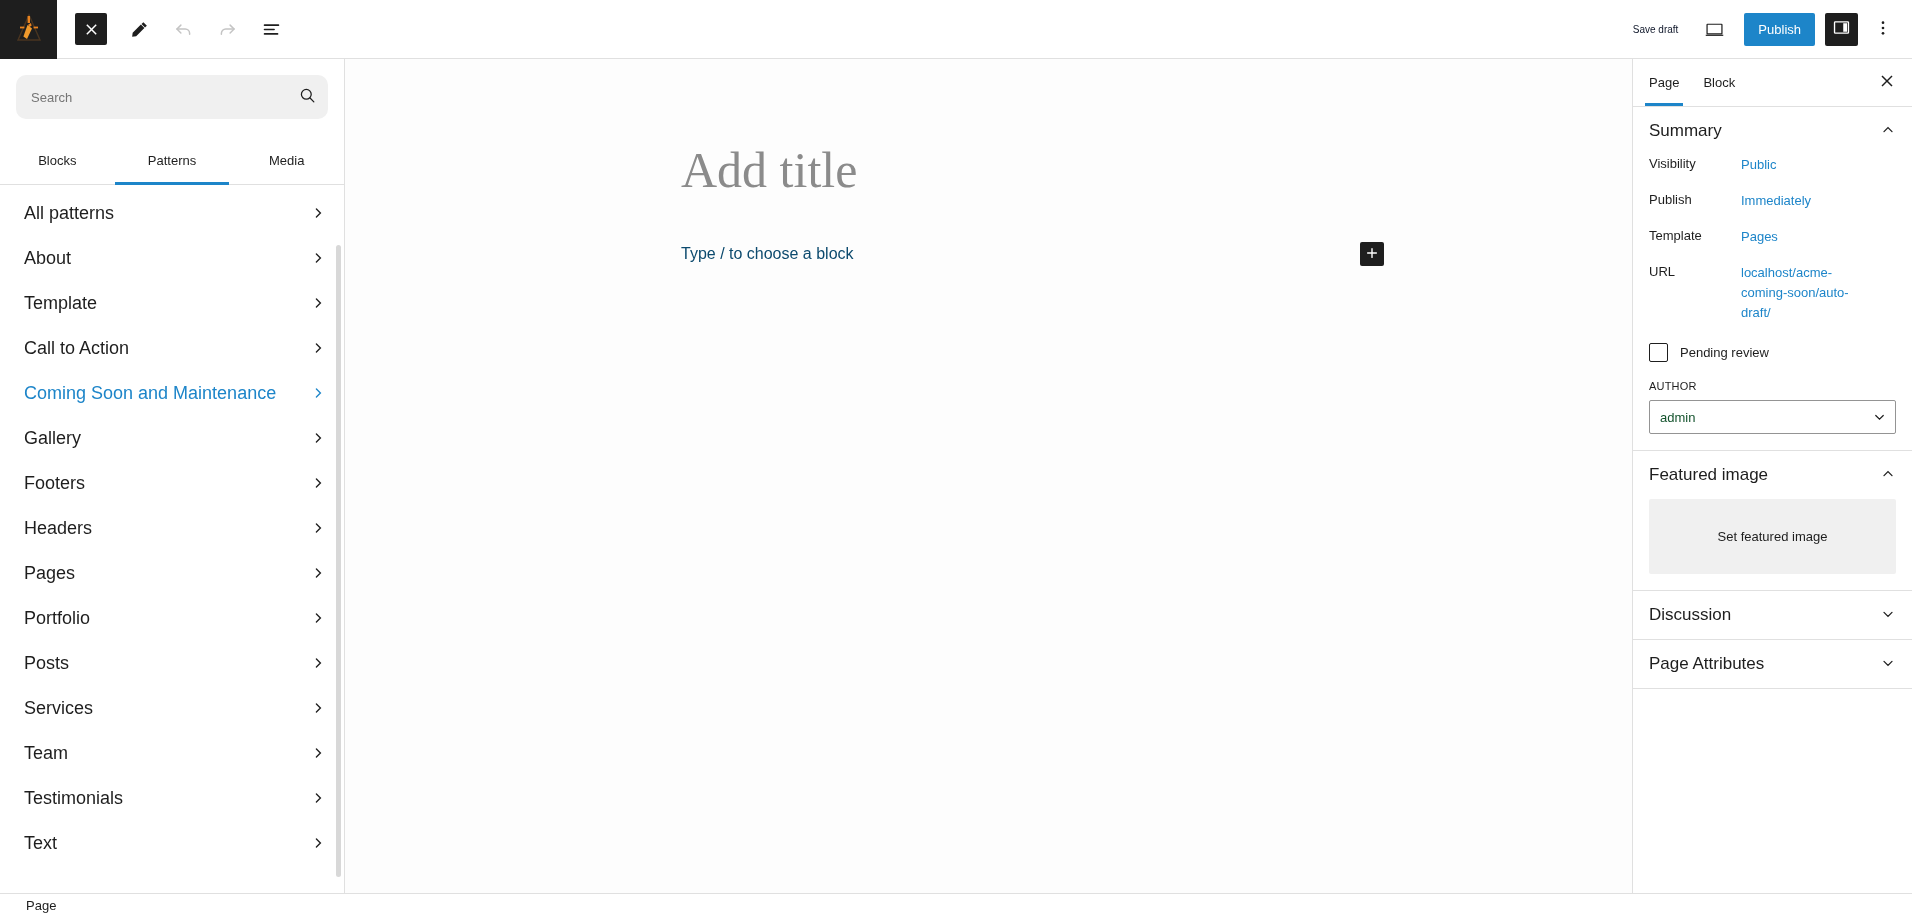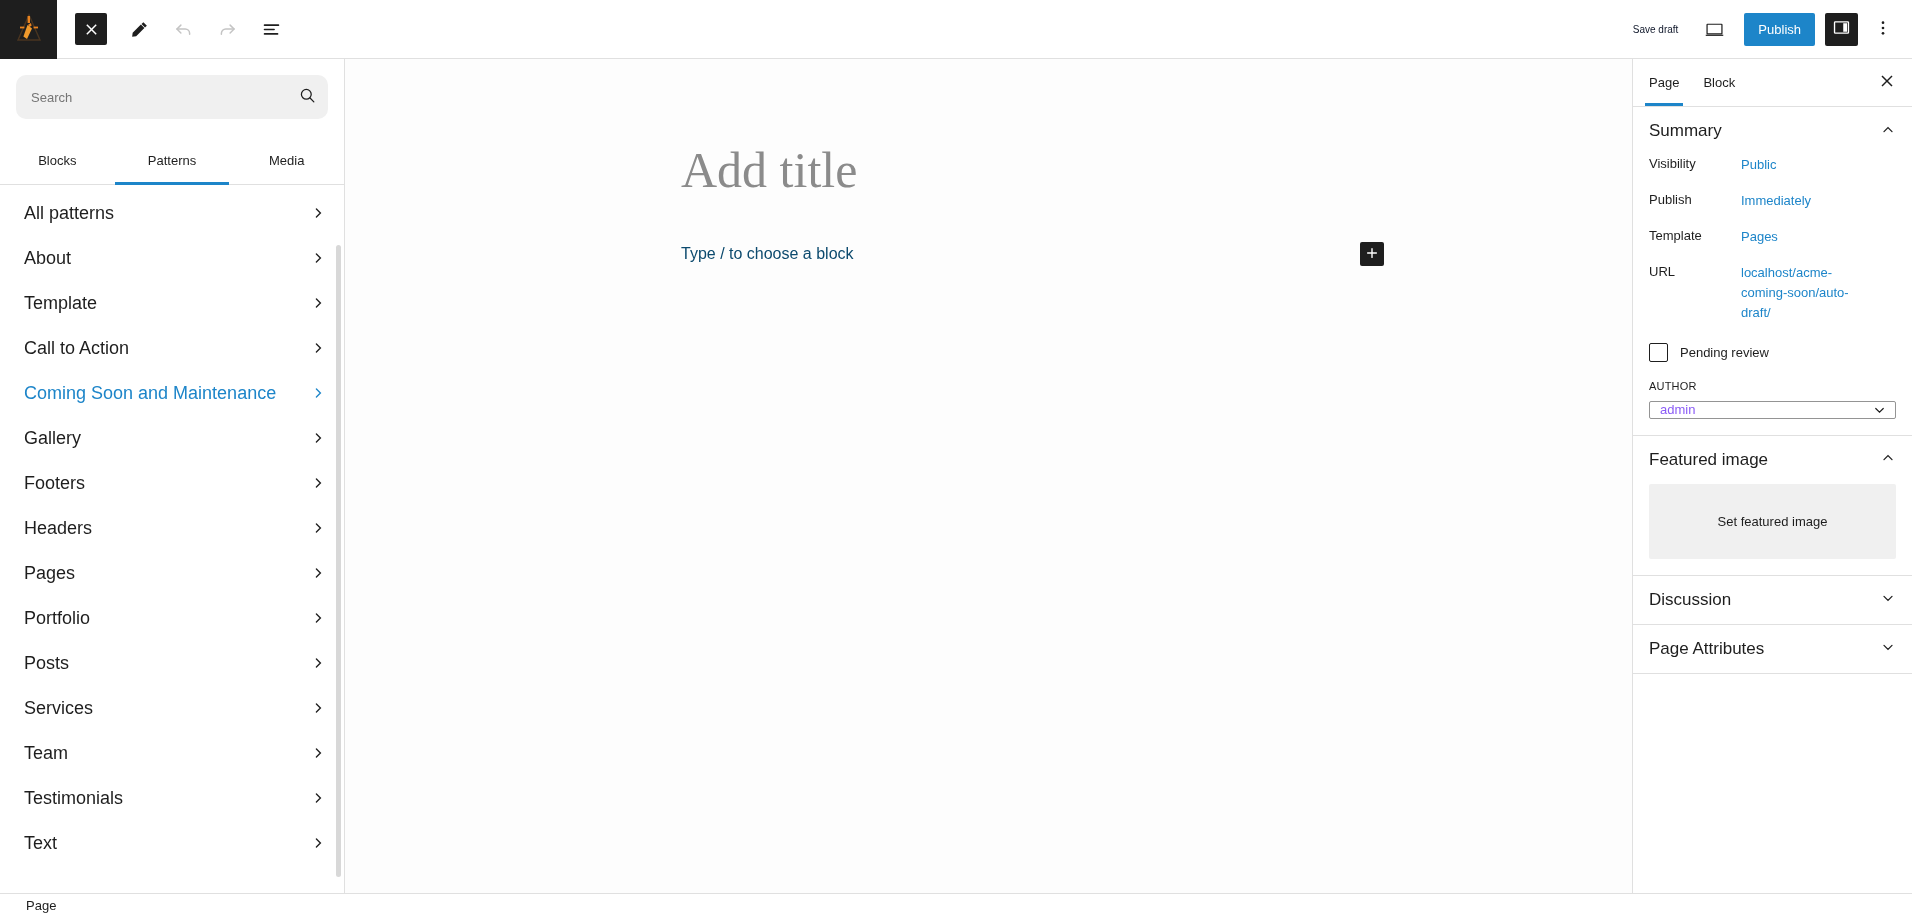--- a/index.html
+++ b/index.html
@@ -221,23 +221,23 @@
   }
   .cb-label { font-size: 13px; color: #1e1e1e; }
 
   .field-label {
     font-size: 11px; color: #1e1e1e; letter-spacing: 0.2px;
     text-transform: uppercase; margin: 18px 0 8px 0; display: block;
   }
   .select-wrap { position: relative; }
   .select-wrap select {
     appearance: none; -webkit-appearance: none;
-    width: 100%; height: 18px;
+    width: 100%; height: 34px;
     border: 1px solid #949494; border-radius: 2px;
-    background: #fff; font-size: 13px; color: #8b5cf6;
+    background: #fff; font-size: 13px; color: #14532d;
     padding: 0 30px 0 10px; cursor: pointer;
     font-family: "Liberation Sans", sans-serif;
   }
   .select-chev {
     position: absolute; right: 9px; top: 50%; transform: translateY(-50%);
     pointer-events: none; display: flex;
   }
 
   .featured-drop {
     background: #f0f0f0; height: 75px; border-radius: 2px;

